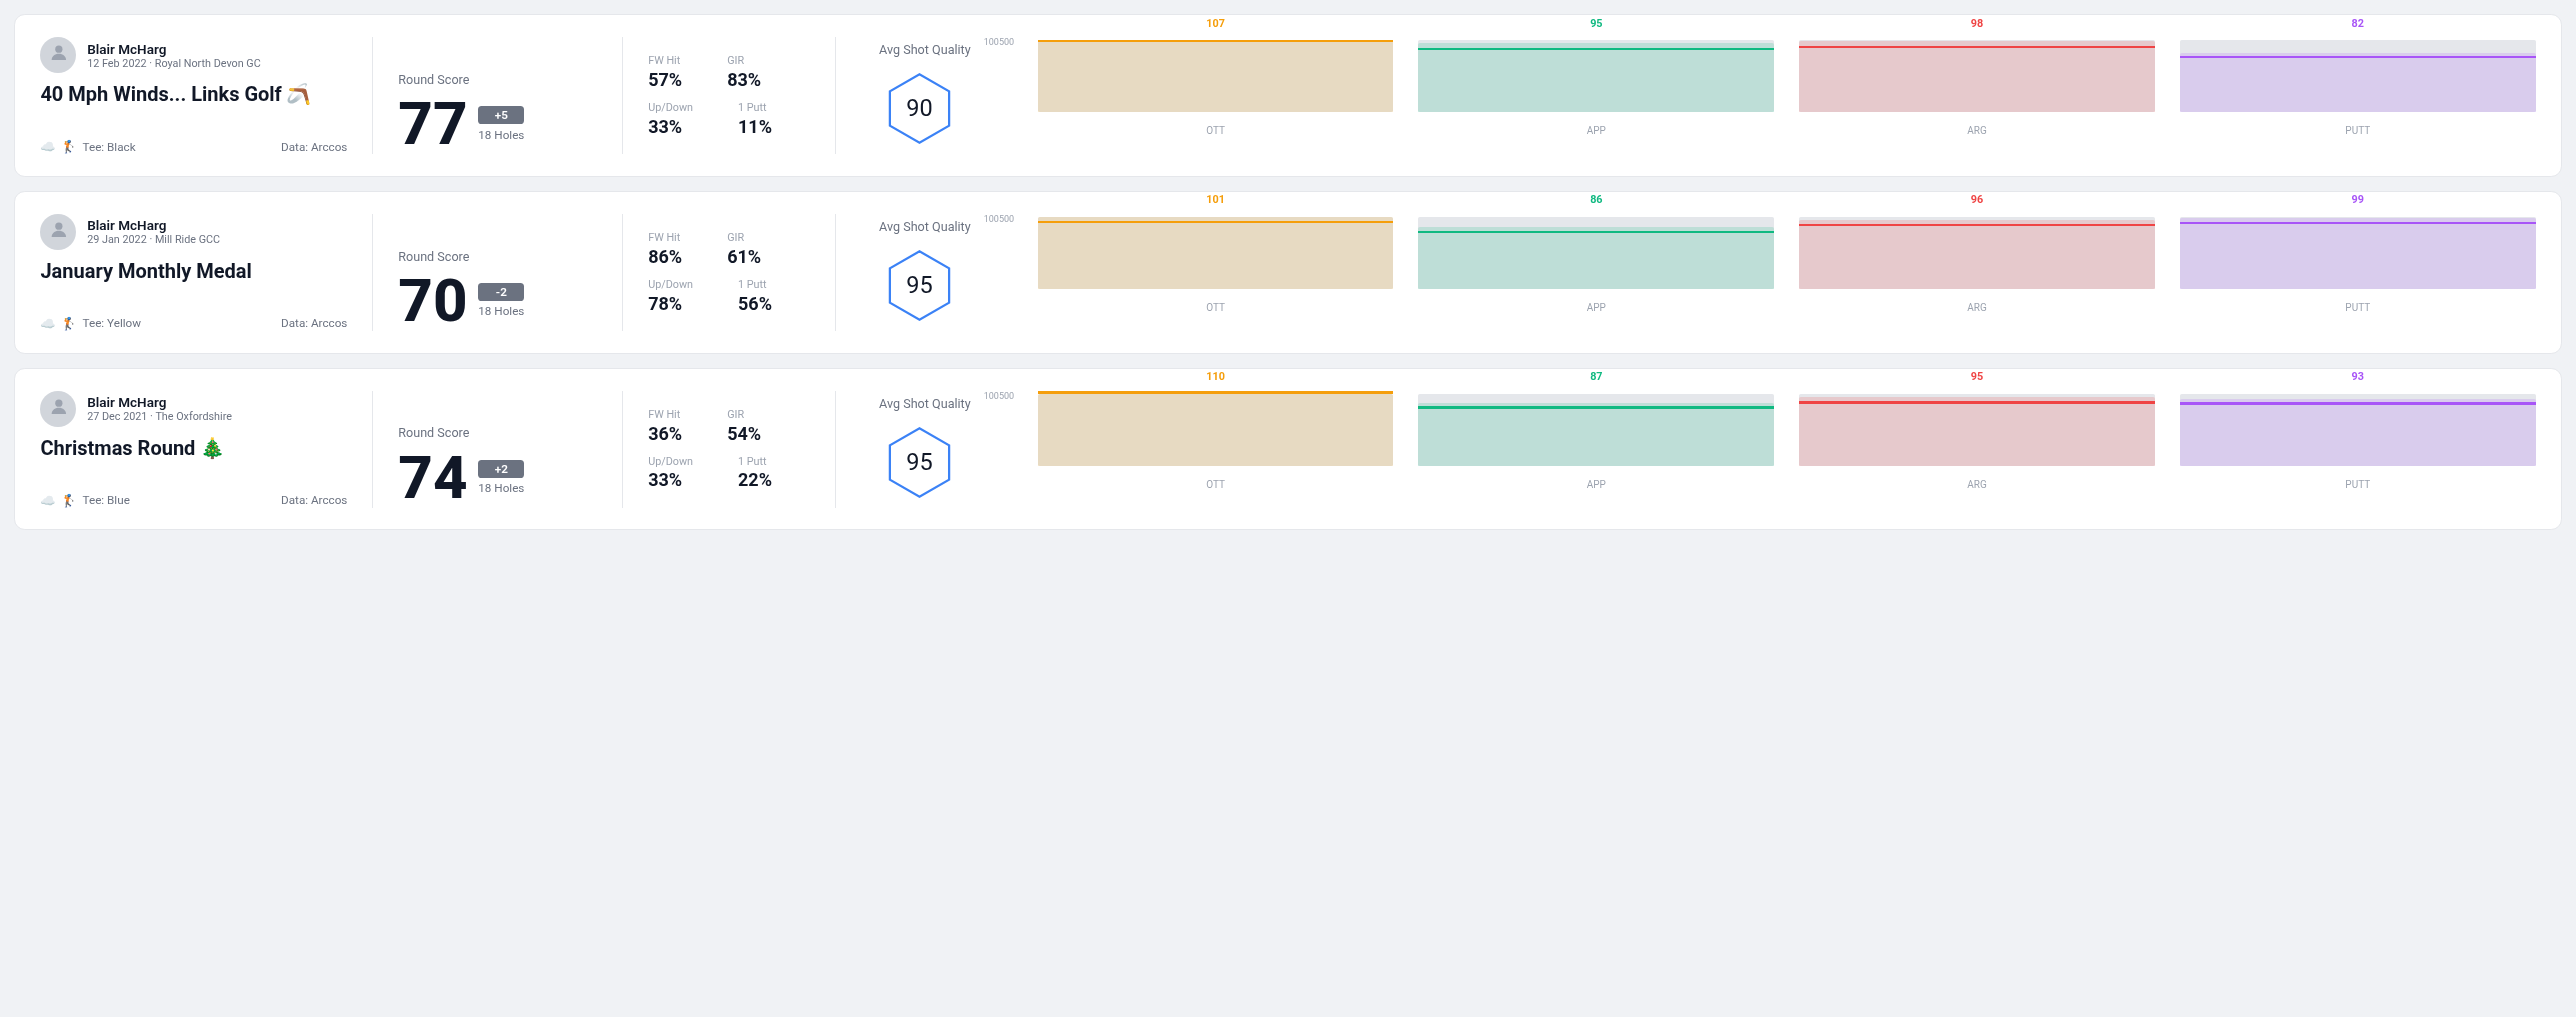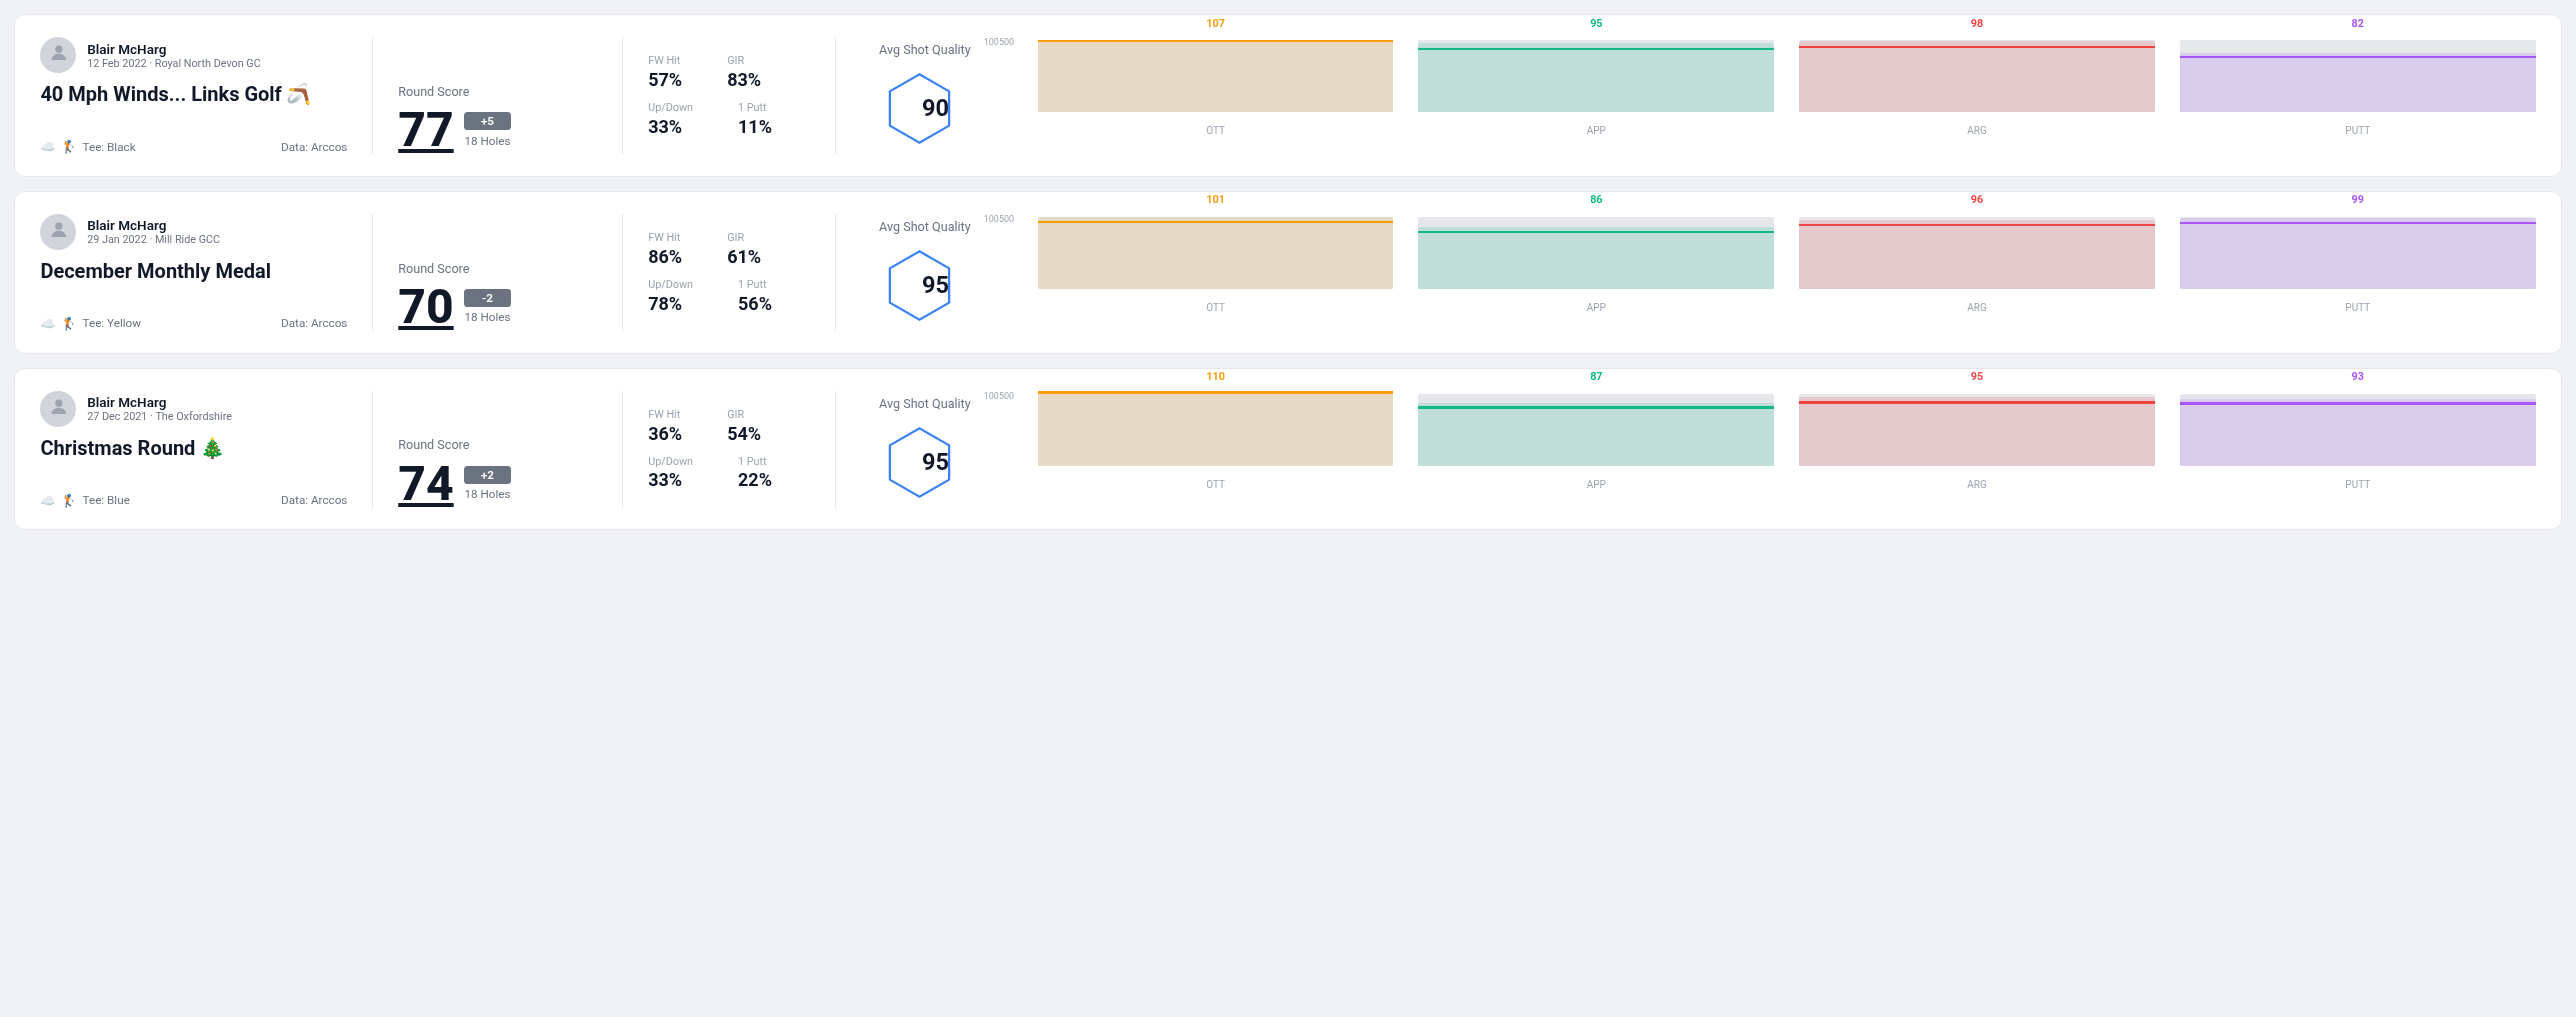--- a/index.html
+++ b/index.html
@@ -93,25 +93,24 @@
       font-size: 12.6px;
       color: #6b7280;
       margin-bottom: 7.2px;
     }
     .score-row {
       display: flex;
       align-items: center;
       gap: 10.8px;
     }
     .score-number {
-      font-size: 48px;
+      font-size: 60px;
       font-weight: 800;
       color: #111827;
       line-height: 1;
-      text-decoration: underline;
     }
     .score-badge-col {
       display: flex;
       flex-direction: column;
       gap: 3.6px;
     }
     .score-badge {
       display: inline-flex;
       align-items: center;
       justify-content: center;
@@ -175,23 +174,22 @@
     .hexagon-svg {
       width: 81px;
       height: 81px;
     }
     .hexagon-score {
       position: absolute;
       top: 50%;
       left: 50%;
       transform: translate(-50%, -50%);
       font-size: 23.5px;
-      font-weight: 700;
+      font-weight: 400;
       color: #111827;
-      margin-left: 16px;
     }
     .chart-section {
       flex: 1;
       display: flex;
       flex-direction: column;
       justify-content: center;
       padding-left: 21.7px;
     }
     .bar-chart {
       display: flex;
@@ -407,21 +405,21 @@
                   <circle cx="12" cy="8" r="4"></circle>
                   <path d="M4 20c0-4 3.6-7 8-7s8 3 8 7"></path>
                 </svg>
               </span>
             </div>
             <div>
               <div class="user-name">Blair McHarg</div>
               <div class="user-date">29 Jan 2022 · Mill Ride GCC</div>
             </div>
           </div>
-          <div class="round-title">December Monthly Medal</div>
+          <div class="round-title">January Monthly Medal</div>
         </div>
         <div class="bottom-info">
           <div class="tee-info">
             <span class="icon-weather">☁️</span>
             <span class="icon-weather">🏌️</span>
             <span>Tee: Yellow</span>
           </div>
           <div class="data-source">Data: Arccos</div>
         </div>
       </div>

